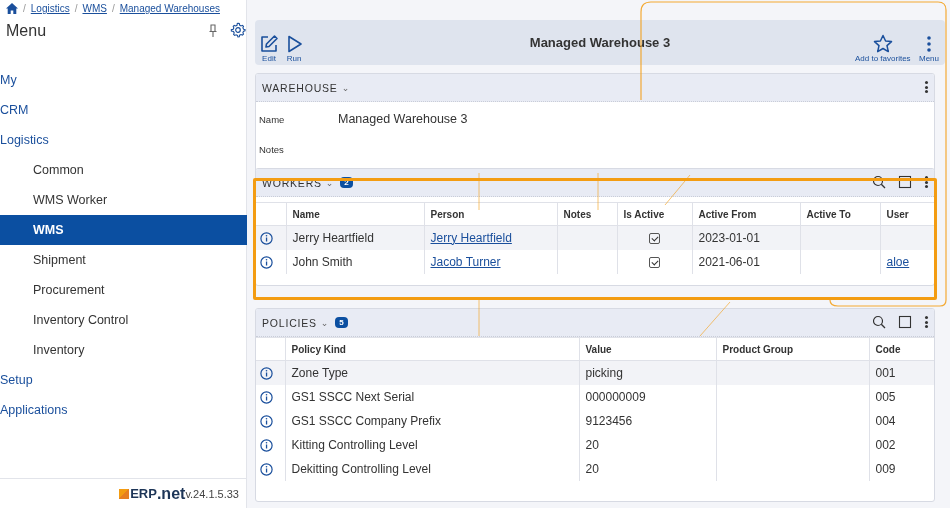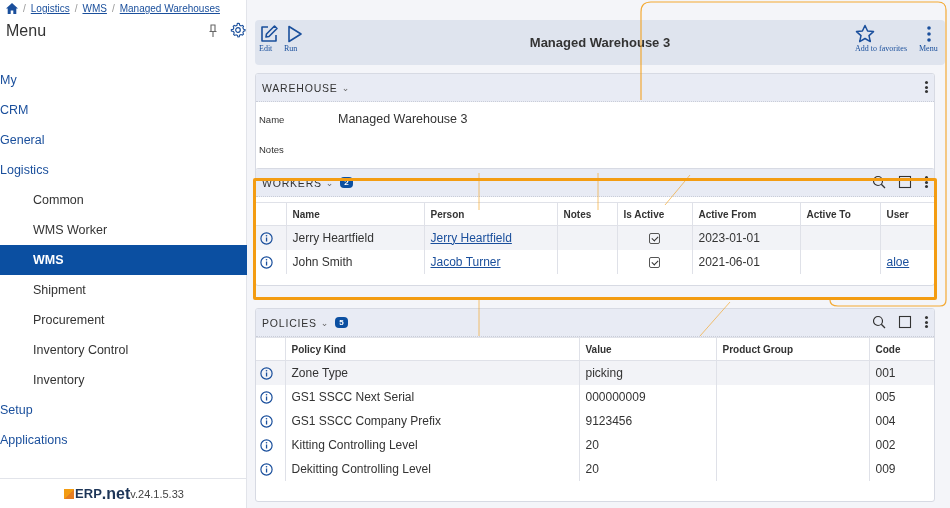--- a/index.html
+++ b/index.html
@@ -11,29 +11,29 @@
   .breadcrumb { position: absolute; left: 6px; top: 3px; font-size: 10px; color: #999; display: flex; align-items: center; gap: 5px; white-space: nowrap; }
   .breadcrumb a { color: #1a4f9c; text-decoration: underline; }
   .home-icon { width: 12px; height: 11px; display: inline-block; }
   .menu-title { position: absolute; left: 6px; top: 22px; font-size: 16px; color: #333; }
   .pin-icon { position: absolute; left: 208px; top: 24px; width: 10px; height: 14px; }
   .gear-icon { position: absolute; left: 230px; top: 22px; width: 16px; height: 16px; }
   .nav { position: absolute; left: 0; top: 65px; width: 247px; }
   .nav-item { height: 30px; line-height: 30px; font-size: 12.5px; color: #1a4f9c; cursor: pointer; }
   .nav-item.sub { padding-left: 33px; color: #333; }
   .nav-item.active { background: #0b4fa1; color: #fff; font-weight: bold; }
-  .sidebar-footer { position: absolute; left: 0; bottom: 0; width: 247px; height: 30px; border-top: 1px solid #e2e4ea; display: flex; align-items: center; justify-content: center; padding: 0 8px 0 9px; }
+  .sidebar-footer { position: absolute; left: 0; bottom: 0; width: 247px; height: 30px; border-top: 1px solid #e2e4ea; display: flex; align-items: center; justify-content: flex-end; padding: 0 8px 0 9px; }
   .logo { display: flex; align-items: center; font-weight: bold; font-size: 13px; color: #1d3557; }
   .logo-mark { width: 10px; height: 10px; background: linear-gradient(135deg, #f39c12 50%, #e67e22 50%); margin-right: 1px; }
   .logo small { font-size: 16px; }
   .version { font-size: 11px; color: #444; }
 
   
   .toolbar { position: absolute; left: 255px; top: 20px; width: 690px; height: 45px; background: #dfe4ee; border-radius: 4px; }
-  .tb-btn { position: absolute; top: 4px; display: flex; flex-direction: column; font-size: 8px; color: #1a4f9c; cursor: pointer; font-family: Liberation Serif, serif; }
+  .tb-btn { position: absolute; top: 14px; display: flex; flex-direction: column; align-items: center; font-size: 8px; color: #1a4f9c; cursor: pointer; }
   .tb-btn svg { width: 20px; height: 20px; }
   .tb-title { position: absolute; left: 0; right: 0; top: 15px; text-align: center; font-size: 13px; font-weight: bold; color: #333; }
 
   
   .panel { position: absolute; left: 255px; width: 680px; background: #fff; border: 1px solid #d7dae3; border-radius: 3px; overflow: hidden; }
   .panel-header { height: 28px; background: #e8ebf4; display: flex; align-items: center; padding-left: 6px; font-size: 10.5px; letter-spacing: 0.8px; color: #333; border-bottom: 1px dotted #c9cdd8; }
   .chev { font-size: 9px; margin-left: 4px; color: #666; }
   .count-badge { display: inline-block; background: #0b4fa1; color: #fff; font-size: 8px; font-weight: bold; border-radius: 4px; padding: 1px 4px; margin-left: 6px; letter-spacing: 0; }
   .panel-tools { position: absolute; right: 6px; top: 6px; display: flex; gap: 12px; align-items: center; }
   .panel-tools svg { width: 14px; height: 14px; cursor: pointer; }
@@ -81,21 +81,20 @@
       <path d="M2.5 1 H7.5 M3 1 V7 M7 1 V7 M1.5 7.5 H8.5 M5 7.5 V13" stroke="#666" stroke-width="1.1" fill="none"></path>
     </svg>
   <svg class="gear-icon" viewBox="0 0 16 16">
       <circle cx="8" cy="8" r="2.3" stroke="#1a4f9c" stroke-width="1.2" fill="none"></circle>
       <path d="M8 1.2 L9.3 1.5 L9.6 3.1 L11 3.9 L12.5 3.3 L13.5 4.3 L12.9 5.8 L13.6 7.2 L15 7.5 L15 8.9 L13.6 9.3 L12.9 10.6 L13.5 12.1 L12.4 13.1 L11 12.5 L9.6 13.2 L9.3 14.8 L7.9 15 L7.5 13.4 L6.1 12.8 L4.6 13.4 L3.6 12.4 L4.2 10.9 L3.5 9.5 L1.4 9.1 L1.3 7.7 L3.2 7.2 L3.8 5.9 L3.2 4.4 L4.2 3.4 L5.7 4 L7 3.3 L7.3 1.4 Z" stroke="#1a4f9c" stroke-width="1.1" fill="none"></path>
     </svg>
 
   <div class="nav">
     <div class="nav-item">My</div>
     <div class="nav-item">CRM</div>
-    <div class="nav-item">General</div>
     <div class="nav-item">Logistics</div>
     <div class="nav-item sub">Common</div>
     <div class="nav-item sub">WMS Worker</div>
     <div class="nav-item sub active">WMS</div>
     <div class="nav-item sub">Shipment</div>
     <div class="nav-item sub">Procurement</div>
     <div class="nav-item sub">Inventory Control</div>
     <div class="nav-item sub">Inventory</div>
     <div class="nav-item">Setup</div>
     <div class="nav-item">Applications</div>

